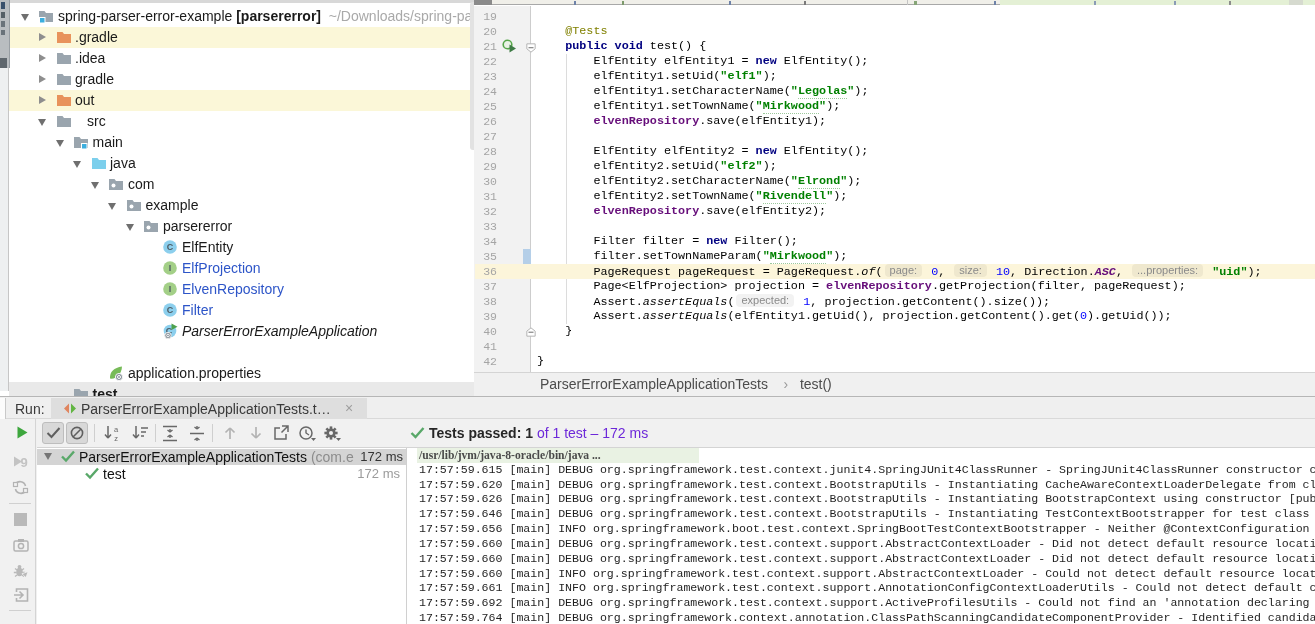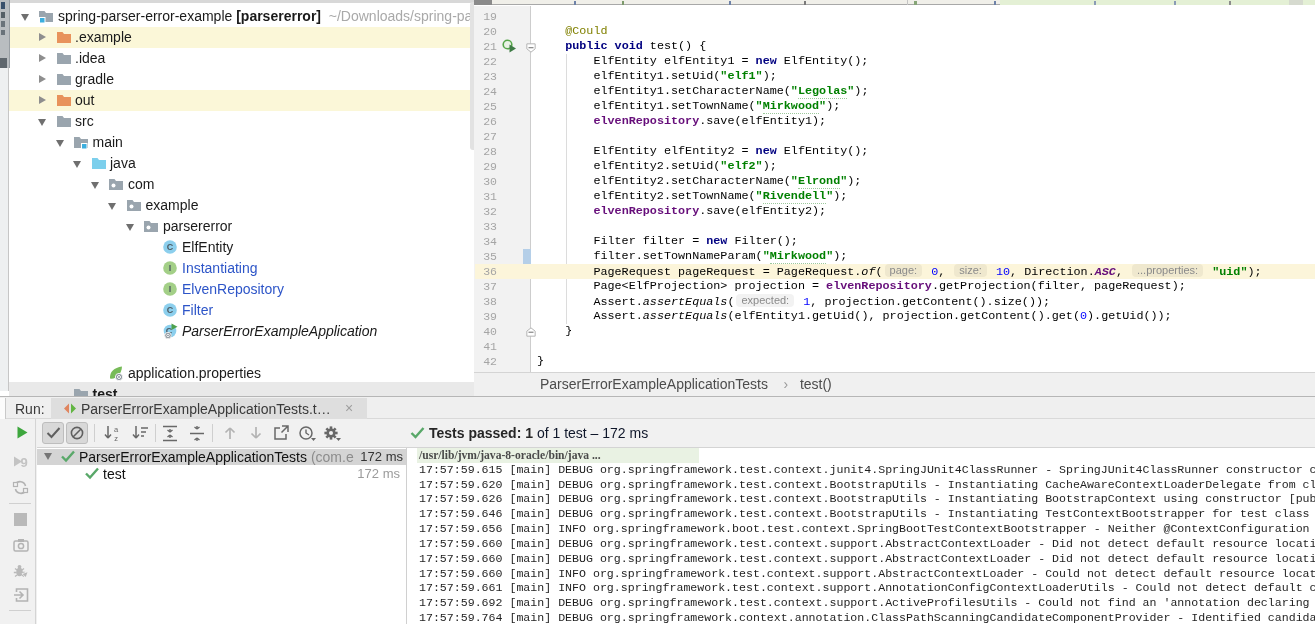--- a/index.html
+++ b/index.html
@@ -62,21 +62,21 @@
         <path d="M1 3h5.5l1.5 2H15v9H1z" fill="#9aa5ae"></path>
         <rect x="1.5" y="9.5" width="5.5" height="5.5" fill="#3caede" stroke="#fff"></rect>
       </svg>
     <span class="lbl" style="left:49px;">spring-parser-error-example <b>[parsererror]</b>&nbsp; <span class="gray2">~/Downloads/spring-parser-error-example</span></span>
   </div>
   <div class="trow yellow" style="top:27px;">
     <span class="arrow ar-r" style="left:30px;"></span>
     <svg class="ticon" style="left:46.5px;" viewBox="0 0 16 16">
         <path d="M1 3h5.5l1.5 2H15v9H1z" fill="#e8935c"></path>
       </svg>
-    <span class="lbl" style="left:66px;">.example</span>
+    <span class="lbl" style="left:66px;">.gradle</span>
   </div>
   <div class="trow" style="top:48px;">
     <span class="arrow ar-r" style="left:30px;"></span>
     <svg class="ticon" style="left:46.5px;" viewBox="0 0 16 16">
         <path d="M1 3h5.5l1.5 2H15v9H1z" fill="#9aa5ae"></path>
       </svg>
     <span class="lbl" style="left:66px;">.idea</span>
   </div>
   <div class="trow" style="top:69px;">
     <span class="arrow ar-r" style="left:30px;"></span>
@@ -90,21 +90,21 @@
     <svg class="ticon" style="left:46.5px;" viewBox="0 0 16 16">
         <path d="M1 3h5.5l1.5 2H15v9H1z" fill="#e8935c"></path>
       </svg>
     <span class="lbl" style="left:66px;">out</span>
   </div>
   <div class="trow" style="top:111px;">
     <span class="arrow ar-d" style="left:29px;"></span>
     <svg class="ticon" style="left:46.5px;" viewBox="0 0 16 16">
         <path d="M1 3h5.5l1.5 2H15v9H1z" fill="#9aa5ae"></path>
       </svg>
-    <span class="lbl" style="left:66px;">src</span>
+    <span class="lbl" style="left:78px;">src</span>
   </div>
   <div class="trow" style="top:132px;">
     <span class="arrow ar-d" style="left:46.5px;"></span>
     <svg class="ticon" style="left:64px;" viewBox="0 0 16 16">
         <path d="M1 3h5.5l1.5 2H15v9H1z" fill="#9aa5ae"></path>
         <rect x="8.5" y="9.5" width="5.5" height="5.5" fill="#3caede" stroke="#fff"></rect>
       </svg>
     <span class="lbl" style="left:83.5px;">main</span>
   </div>
   <div class="trow" style="top:153px;">
@@ -143,21 +143,21 @@
         <circle cx="8" cy="8" r="6.8" fill="#8ccfed"></circle>
         <text x="8" y="11.2" font-size="9" font-weight="bold" fill="#4e5a61" text-anchor="middle" font-family="Liberation Sans">C</text>
       </svg>
     <span class="lbl" style="left:173px;">ElfEntity</span>
   </div>
   <div class="trow" style="top:258px;">
     <svg class="ticon" style="left:153px;" viewBox="0 0 16 16">
         <circle cx="8" cy="8" r="6.8" fill="#a3cf87"></circle>
         <text x="8" y="11.2" font-size="9" font-weight="bold" fill="#4e5a61" text-anchor="middle" font-family="Liberation Sans">I</text>
       </svg>
-    <span class="lbl blue" style="left:173px;">Instantiating</span>
+    <span class="lbl blue" style="left:173px;">ElfProjection</span>
   </div>
   <div class="trow" style="top:279px;">
     <svg class="ticon" style="left:153px;" viewBox="0 0 16 16">
         <circle cx="8" cy="8" r="6.8" fill="#a3cf87"></circle>
         <text x="8" y="11.2" font-size="9" font-weight="bold" fill="#4e5a61" text-anchor="middle" font-family="Liberation Sans">I</text>
       </svg>
     <span class="lbl blue" style="left:173px;">ElvenRepository</span>
   </div>
   <div class="trow" style="top:300px;">
     <svg class="ticon" style="left:153px;" viewBox="0 0 16 16">
@@ -258,21 +258,21 @@
 
   <svg style="position:absolute;left:52px;top:43px;" width="10" height="10" viewBox="0 0 12 12">
       <path d="M1 1h10v6L6 11 1 7z" fill="#fff" stroke="#b4b4b4" stroke-width="1.2"></path>
       <rect x="3" y="5" width="6" height="1.3" fill="#787878"></rect>
     </svg>
   <svg style="position:absolute;left:52px;top:327px;" width="10" height="10" viewBox="0 0 12 12">
       <path d="M1 11h10V5L6 1 1 5z" fill="#fff" stroke="#b4b4b4" stroke-width="1.2"></path>
       <rect x="3" y="5.6" width="6" height="1.3" fill="#787878"></rect>
     </svg>
 
-  <div class="cl" style="top:24px;">    <span class="ann">@Could</span></div>
+  <div class="cl" style="top:24px;">    <span class="ann">@Tests</span></div>
   <div class="cl" style="top:39px;">    <span class="kw">public</span> <span class="kw">void</span> test() {</div>
   <div class="cl" style="top:54px;">        ElfEntity elfEntity1 = <span class="kw">new</span> ElfEntity();</div>
   <div class="cl" style="top:69px;">        elfEntity1.setUid(<span class="str">"elf1"</span>);</div>
   <div class="cl" style="top:84px;">        elfEntity1.setCharacterName(<span class="str">"<span class="wavy">Legolas</span>"</span>);</div>
   <div class="cl" style="top:99px;">        elfEntity1.setTownName(<span class="str">"<span class="wavy">Mirkwood</span>"</span>);</div>
   <div class="cl" style="top:114px;">        <span class="fld">elvenRepository</span>.save(elfEntity1);</div>
   <div class="cl" style="top:144px;">        ElfEntity elfEntity2 = <span class="kw">new</span> ElfEntity();</div>
   <div class="cl" style="top:159px;">        elfEntity2.setUid(<span class="str">"elf2"</span>);</div>
   <div class="cl" style="top:174px;">        elfEntity2.setCharacterName(<span class="str">"<span class="wavy">Elrond</span>"</span>);</div>
   <div class="cl" style="top:189px;">        elfEntity2.setTownName(<span class="str">"<span class="wavy">Rivendell</span>"</span>);</div>
@@ -388,21 +388,21 @@
           <rect x="1.4" y="6.7" width="13.2" height="2.6"></rect>
           <rect x="6.7" y="1.4" width="2.6" height="13.2" transform="rotate(45 8 8)"></rect>
           <rect x="6.7" y="1.4" width="2.6" height="13.2" transform="rotate(-45 8 8)"></rect>
         </g>
         <circle cx="8" cy="8" r="2" fill="#f1f1f1"></circle>
         <polygon points="13,13 18,13 15.5,16" fill="#686868"></polygon>
       </svg>
     <svg class="icon" style="left:373px;top:7px;" width="15" height="13" viewBox="0 0 15 13">
         <path d="M1.5 7l4 4L13.5 2" fill="none" stroke="#59a869" stroke-width="2.4"></path>
       </svg>
-    <span style="position:absolute;left:392px;top:6px;font-size:14px;color:#262626;"><b>Tests passed: 1</b> <span style="color:#0f172a;">of 1 test – 172 ms</span></span>
+    <span style="position:absolute;left:392px;top:6px;font-size:14px;color:#262626;"><b>Tests passed: 1</b> <span style="color:#6d28d9;">of 1 test – 172 ms</span></span>
   </div>
   <div id="testtree">
     <div style="position:absolute;left:0;top:1px;width:369px;height:16px;background:#d4d4d4;"></div>
     <span class="arrow ar-d" style="left:7px;top:5px;border-top-color:#757575;"></span>
     <svg class="icon" style="left:24px;top:2px;" width="14" height="13" viewBox="0 0 14 13">
         <path d="M1 6.5l4 4L13 1.5" fill="none" stroke="#59a869" stroke-width="2.4"></path>
       </svg>
     <div style="position:absolute;left:42px;top:1px;width:278px;height:16px;overflow:hidden;font-size:14px;color:#111;white-space:nowrap;">ParserErrorExampleApplicationTests <span style="color:#8c8c8c;">(com.e</span></div>
     <div style="position:absolute;right:3px;top:1px;font-size:13px;color:#333;">172 ms</div>
     <svg class="icon" style="left:48px;top:19px;" width="14" height="13" viewBox="0 0 14 13">

